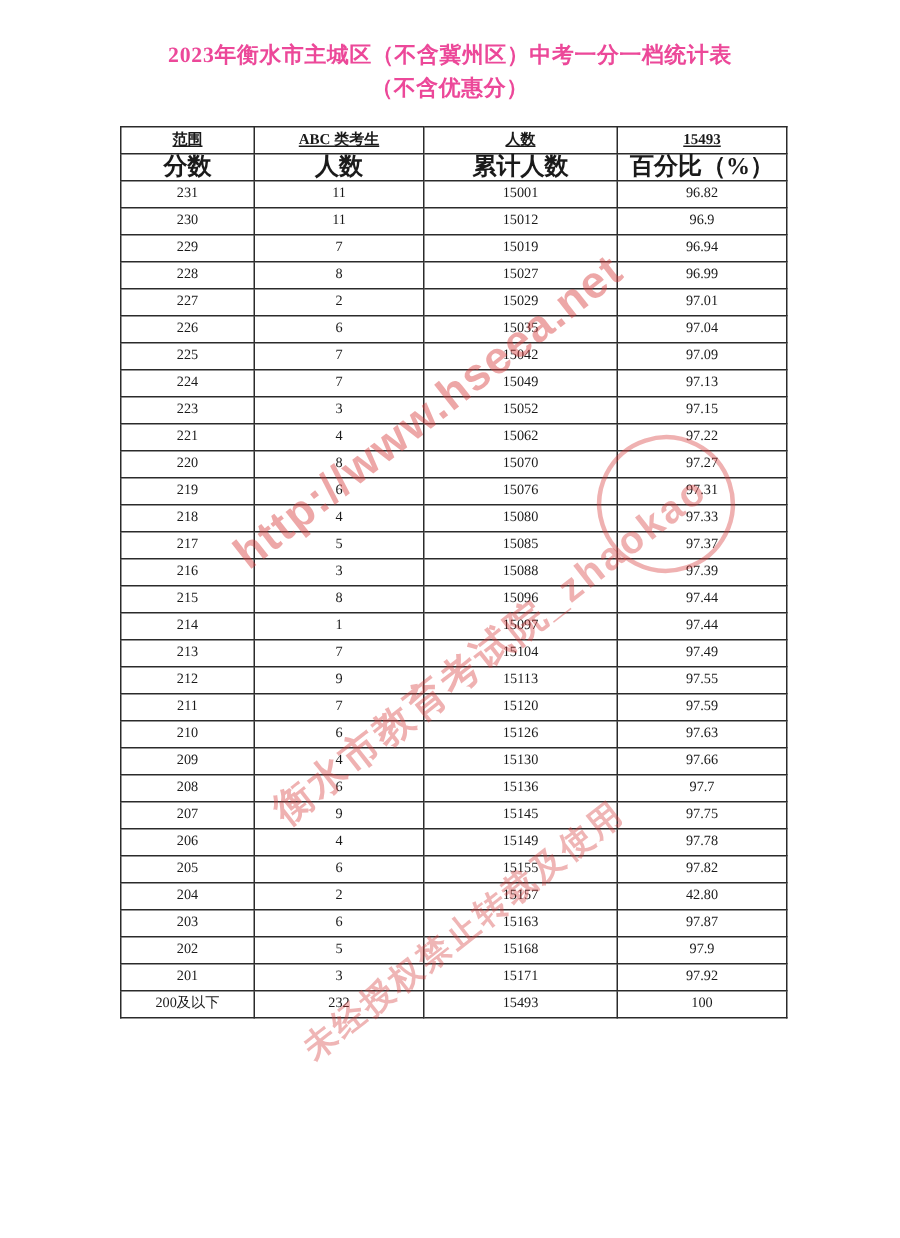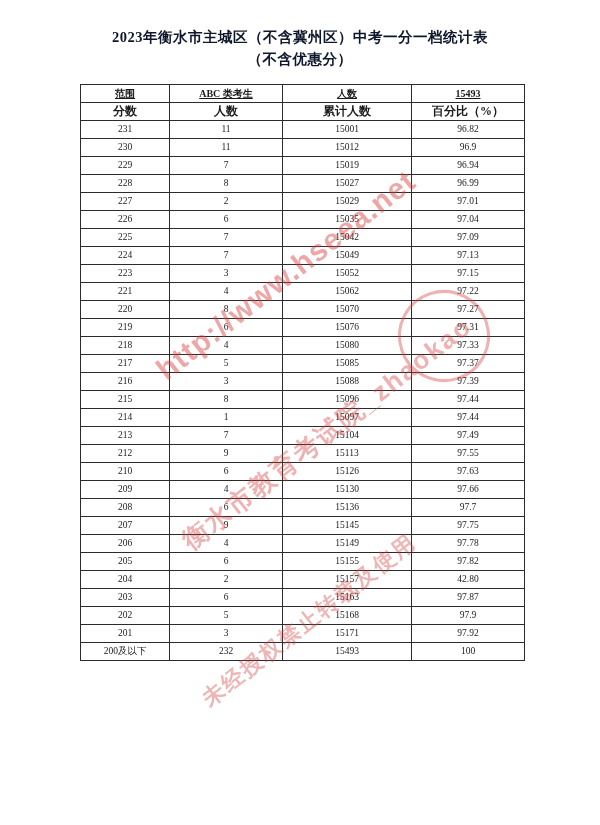--- a/index.html
+++ b/index.html
@@ -22,21 +22,21 @@
     box-sizing: border-box;
     padding: 18px 80px 0 80px;
   }
   .title {
     text-align: center;
     font-weight: bold;
     font-size: 14.5px;
     line-height: 22px;
     letter-spacing: 0.5px;
     margin: 8px 0 14px 0;
-    color: #0f172a;
+    color: #ec4899;
   }
   table.stats {
     border-collapse: collapse;
     width: 440px;
     margin: 0 auto;
     table-layout: fixed;
   }
   table.stats td {
     border: 1px solid #2b2b2b;
     text-align: center;
@@ -47,21 +47,21 @@
     color: #1a1a1a;
     font-family: "Liberation Serif", serif;
   }
   table.stats tr.head td {
     font-weight: bold;
     font-size: 10px;
     text-decoration: underline;
   }
   table.stats tr.subhead td {
     font-weight: bold;
-    font-size: 12px;
+    font-size: 16px;
   }
   table.stats td.col0 { width: 88px; }
   table.stats td.col1 { width: 112px; }
   table.stats td.col2 { width: 128px; }
   table.stats td.col3 { width: 112px; }
 
   
   .wm {
     position: absolute;
     color: rgba(214, 60, 60, 0.45);
@@ -240,20 +240,26 @@
           <td class="col2">15104</td>
           <td class="col3">97.49</td>
         </tr>
         <tr>
           <td class="col0">212</td>
           <td class="col1">9</td>
           <td class="col2">15113</td>
           <td class="col3">97.55</td>
         </tr>
         <tr>
+          <td class="col0">211</td>
+          <td class="col1">7</td>
+          <td class="col2">15120</td>
+          <td class="col3">97.59</td>
+        </tr>
+        <tr>
           <td class="col0">210</td>
           <td class="col1">6</td>
           <td class="col2">15126</td>
           <td class="col3">97.63</td>
         </tr>
         <tr>
           <td class="col0">209</td>
           <td class="col1">4</td>
           <td class="col2">15130</td>
           <td class="col3">97.66</td>

